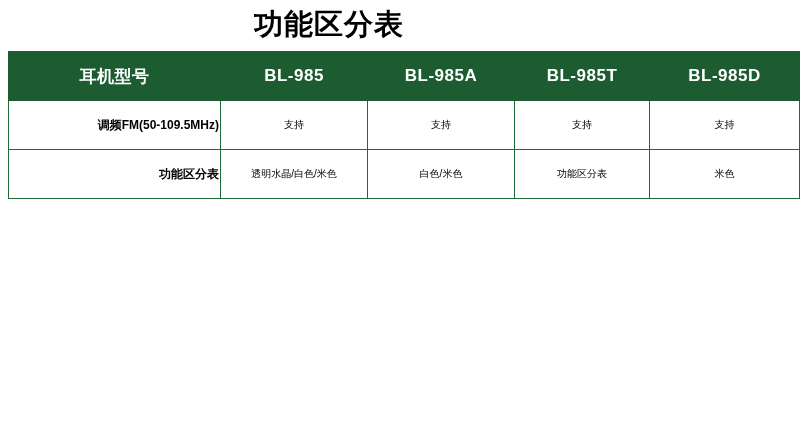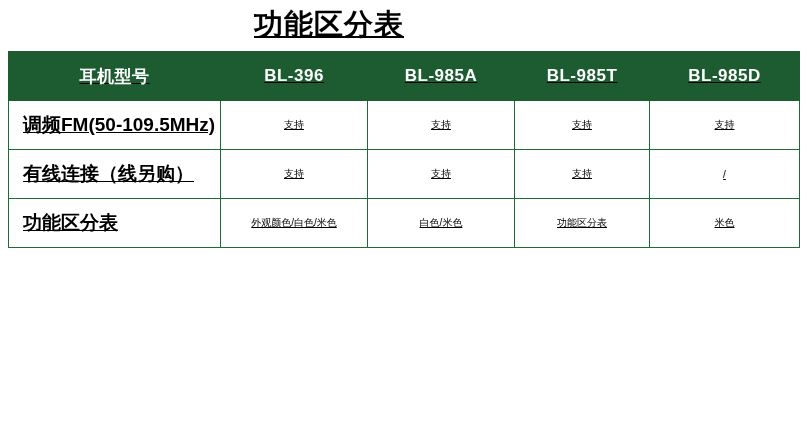--- a/index.html
+++ b/index.html
@@ -12,21 +12,20 @@
     background: #ffffff;
     font-family: "Liberation Sans", sans-serif;
     color: #000000;
     overflow: hidden;
   }
   .page {
     width: 658px;
     height: 446px;
     position: relative;
     box-sizing: border-box;
-    text-decoration: underline;
   }
   .title {
     text-align: center;
     font-size: 29px;
     font-weight: bold;
     letter-spacing: 1px;
     padding-top: 5px;
     padding-bottom: 6px;
     color: #000000;
     font-family: "Liberation Serif", serif;
@@ -53,24 +52,24 @@
   }
   table.spec thead th.model-col {
     letter-spacing: 0.5px;
   }
   table.spec tbody td {
     height: 46px;
     font-size: 14px;
     background: #ffffff;
   }
   table.spec tbody tr td.rowhead {
-    text-align: left;
+    text-align: right;
     padding-left: 14px;
     font-weight: bold;
-    font-size: 19px;
+    font-size: 12px;
   }
   table.spec tbody td.val {
     font-size: 10px;
   }
   col.c0 { width: 212px; }
   col.c1 { width: 147px; }
   col.c2 { width: 147px; }
   col.c3 { width: 135px; }
   col.c4 { width: 150px; }
 </style>
@@ -85,44 +84,37 @@
     <colgroup>
       <col class="c0">
       <col class="c1">
       <col class="c2">
       <col class="c3">
       <col class="c4">
     </colgroup>
     <thead>
       <tr>
         <th class="model-col">耳机型号</th>
-        <th class="model-col">BL-396</th>
+        <th class="model-col">BL-985</th>
         <th class="model-col">BL-985A</th>
         <th class="model-col">BL-985T</th>
         <th class="model-col">BL-985D</th>
       </tr>
     </thead>
     <tbody>
       <tr>
         <td class="rowhead">调频FM(50-109.5MHz)</td>
         <td class="val">支持</td>
         <td class="val">支持</td>
         <td class="val">支持</td>
         <td class="val">支持</td>
       </tr>
       <tr>
-        <td class="rowhead">有线连接（线另购）</td>
-        <td class="val">支持</td>
-        <td class="val">支持</td>
-        <td class="val">支持</td>
-        <td class="val">/</td>
-      </tr>
-      <tr>
         <td class="rowhead">功能区分表</td>
-        <td class="val">外观颜色/白色/米色</td>
+        <td class="val">透明水晶/白色/米色</td>
         <td class="val">白色/米色</td>
         <td class="val">功能区分表</td>
         <td class="val">米色</td>
       </tr>
     </tbody>
   </table>
 
 </div>
 
 </body></html>

